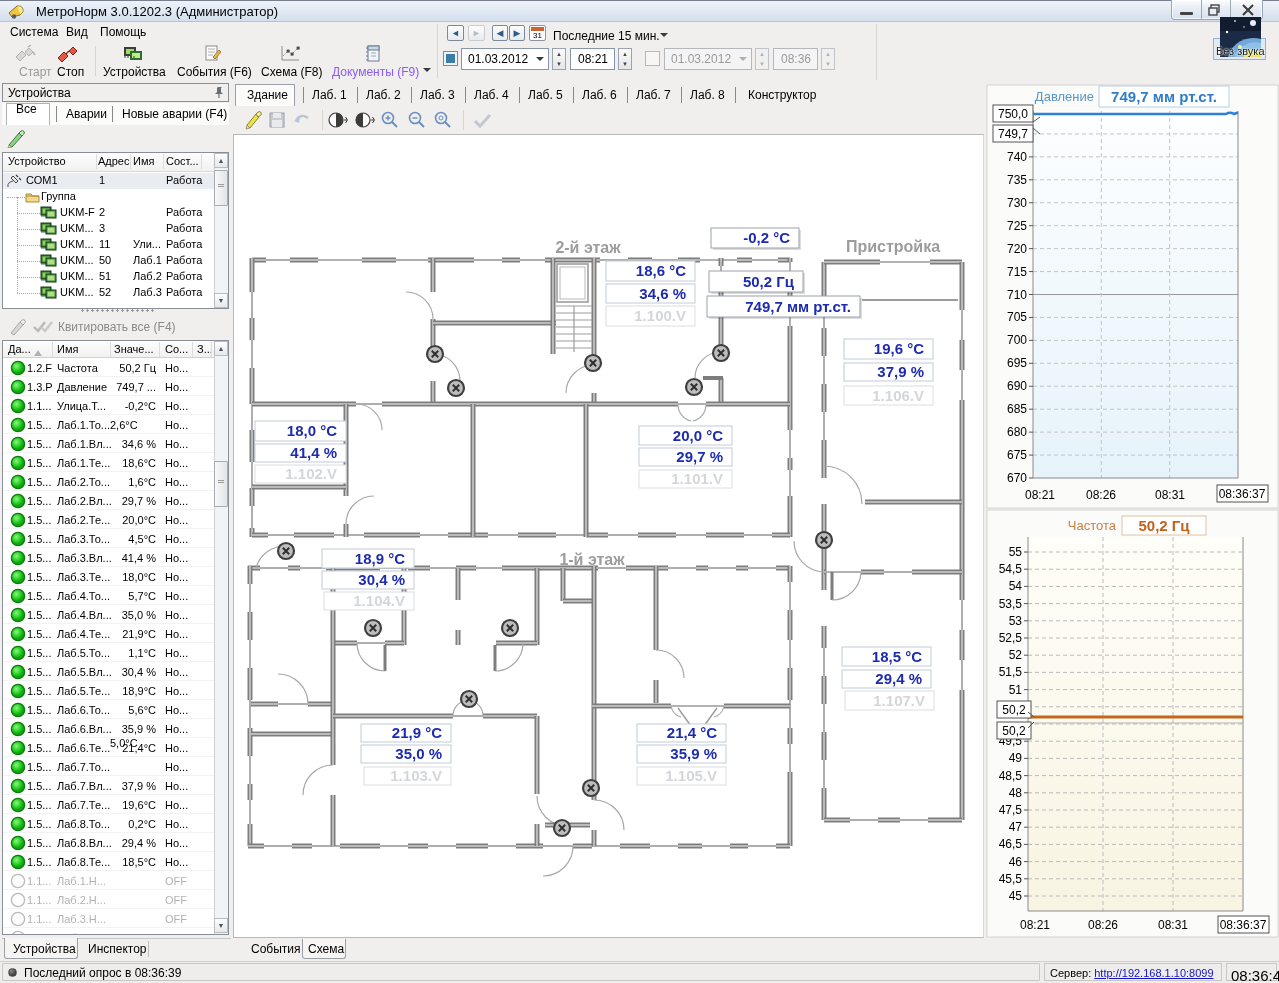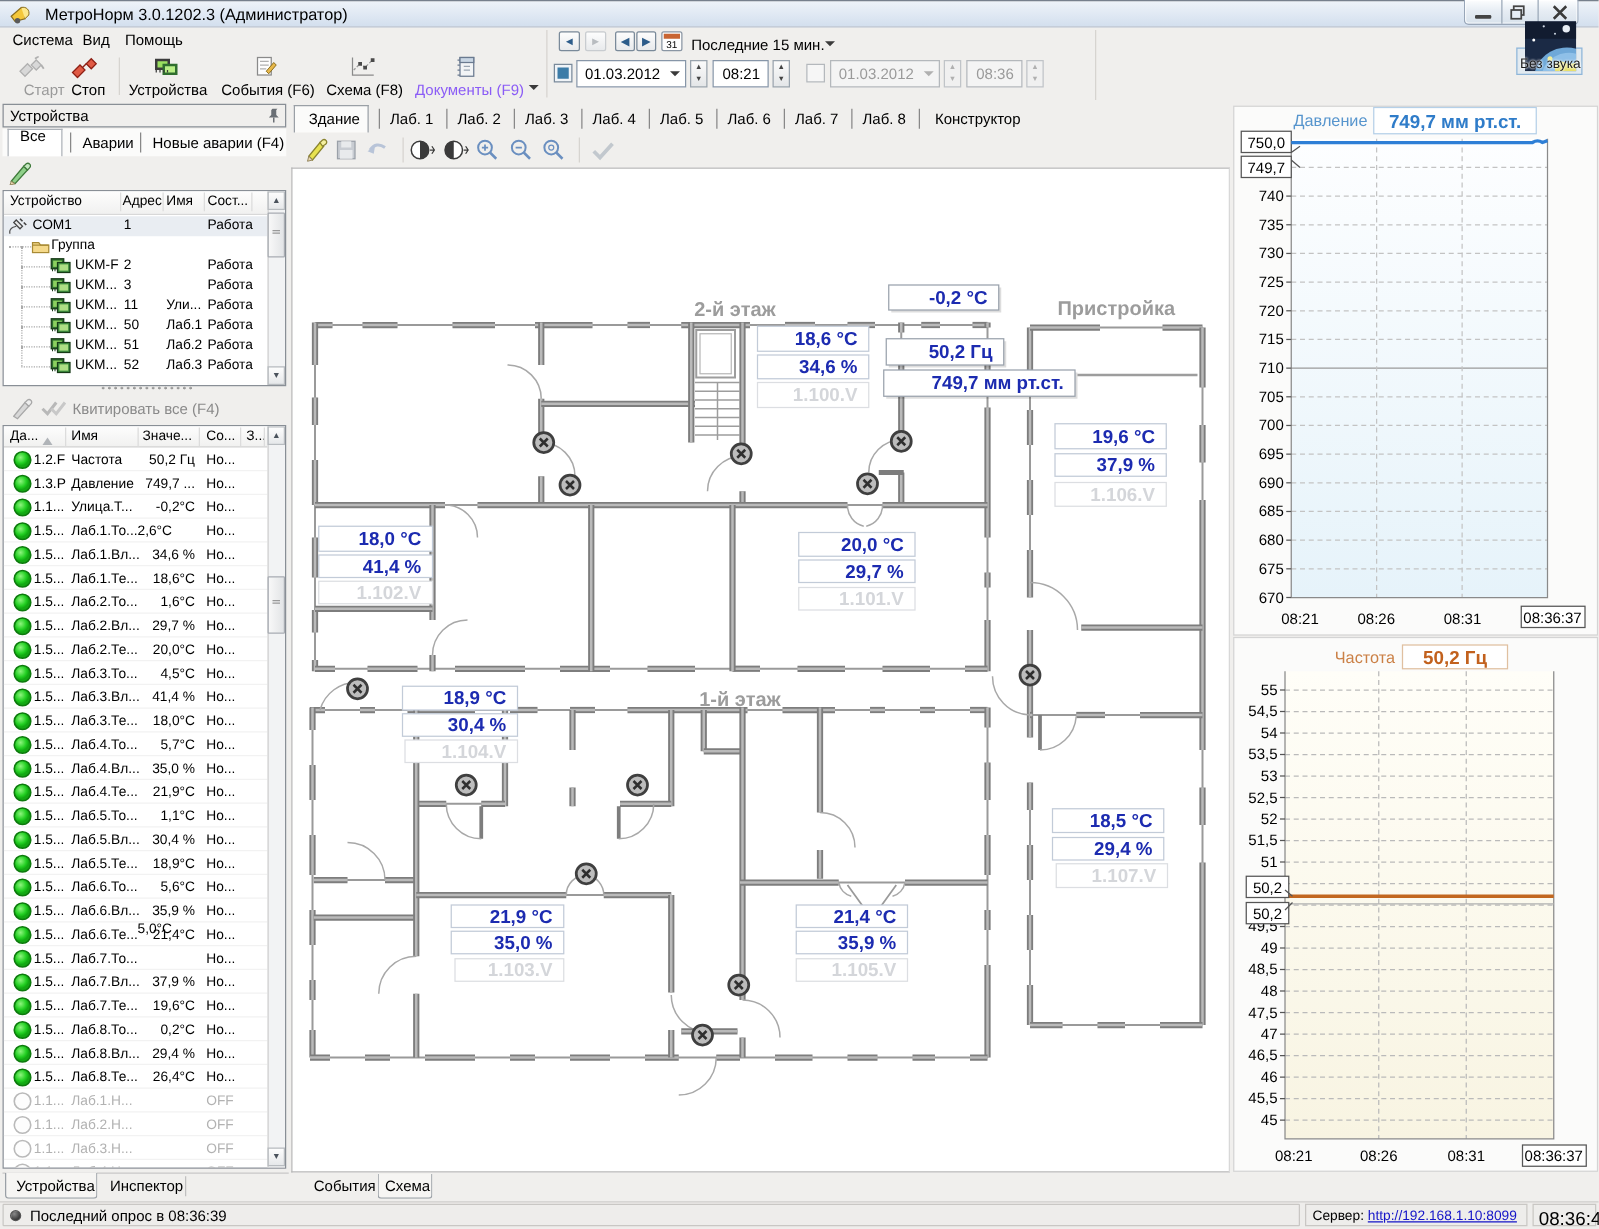--- a/index.html
+++ b/index.html
@@ -501,21 +501,21 @@
     <div class="a tb" style="left:24px;top:496px">1.5...</div>
     <div class="a tb" style="left:54px;top:496px">Лаб.8.Вл...</div>
     <div class="a tb" style="left:107px;top:496px;width:46px;text-align:right">29,4 %</div>
     <div class="a tb" style="left:162px;top:496px">Но...</div>
     <div class="a" style="left:0;top:529px;width:211px;height:1px;background:#f2f2f2"></div>
     <svg class="a" style="left:7px;top:513px" width="16" height="16" viewBox="0 0 16 16">
       <circle cx="8" cy="8" r="6.6" fill="url(#gg)" stroke="#0d7a0d" stroke-width="1.3"></circle>
     </svg>
     <div class="a tb" style="left:24px;top:515px">1.5...</div>
     <div class="a tb" style="left:54px;top:515px">Лаб.8.Те...</div>
-    <div class="a tb" style="left:107px;top:515px;width:46px;text-align:right">26,4°C</div>
+    <div class="a tb" style="left:107px;top:515px;width:46px;text-align:right">18,5°C</div>
     <div class="a tb" style="left:162px;top:515px">Но...</div>
     <div class="a" style="left:0;top:548px;width:211px;height:1px;background:#f2f2f2"></div>
     <svg class="a" style="left:7px;top:532px" width="16" height="16" viewBox="0 0 16 16">
       <circle cx="8" cy="8" r="6.6" fill="#fdfdfd" stroke="#bababa" stroke-width="1.3"></circle>
     </svg>
     <div class="a tb" style="left:24px;top:534px;color:#b2b2b2">1.1...</div>
     <div class="a tb" style="left:54px;top:534px;color:#b2b2b2">Лаб.1.Н...</div>
     <div class="a tb" style="left:162px;top:534px;color:#b2b2b2">OFF</div>
     <div class="a" style="left:0;top:567px;width:211px;height:1px;background:#f2f2f2"></div>
     <svg class="a" style="left:7px;top:551px" width="16" height="16" viewBox="0 0 16 16">

